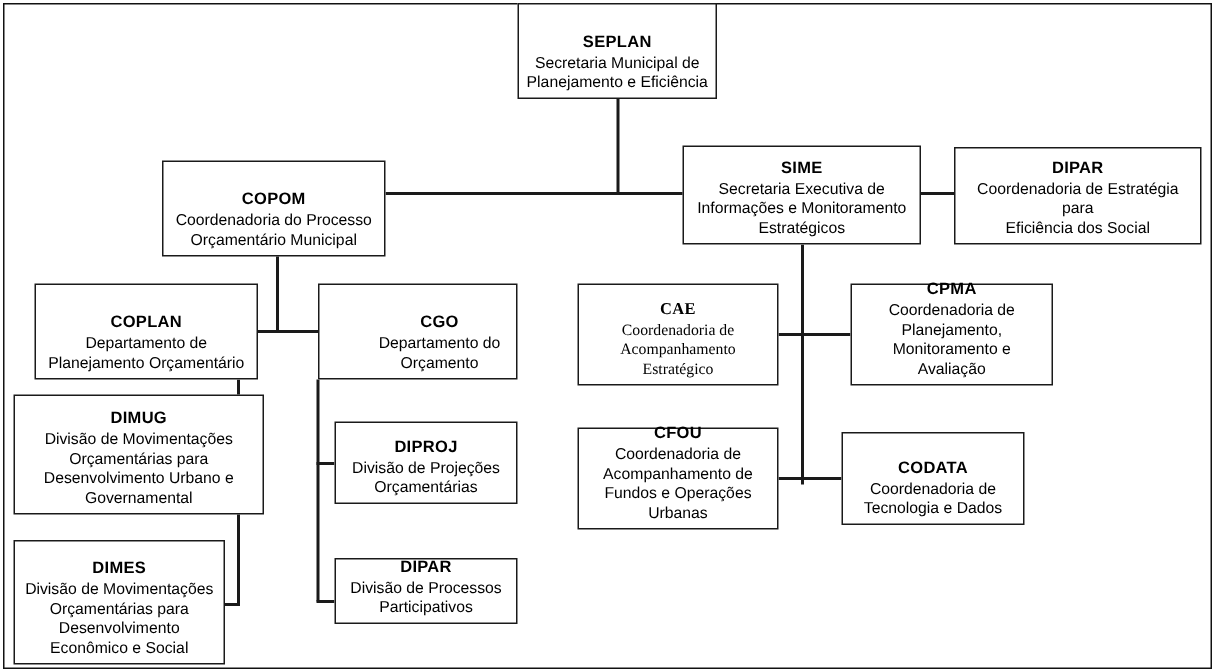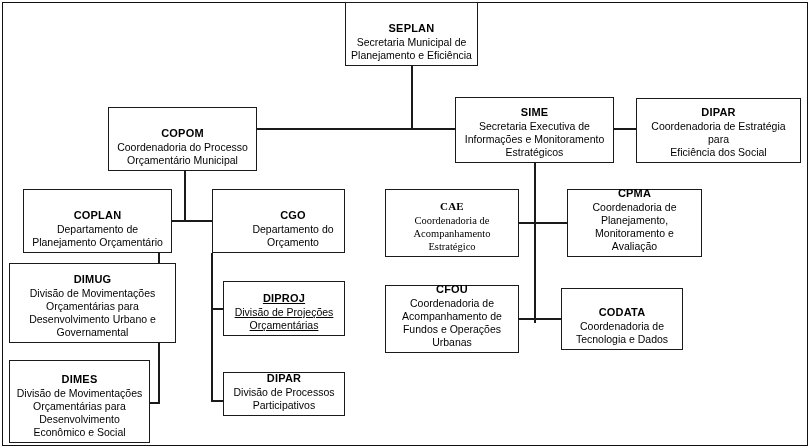--- a/index.html
+++ b/index.html
@@ -150,21 +150,21 @@
   </div>
 
   <div class="node" style="left:9px; top:360px; width:141px; height:83px;">
     <div class="acronym">DIMES</div>
     <div class="desc">Divisão de Movimentações
 Orçamentárias para
 Desenvolvimento
 Econômico e Social</div>
   </div>
 
-  <div class="node" style="left:223px; top:281px; width:122px; height:55px;text-decoration:underline;">
+  <div class="node" style="left:223px; top:281px; width:122px; height:55px;">
     <div class="acronym">DIPROJ</div>
     <div class="desc">Divisão de Projeções
 Orçamentárias</div>
   </div>
 
   <div class="node" style="left:223px; top:372px; width:122px; height:44px;">
     <div class="acronym">DIPAR</div>
     <div class="desc">Divisão de Processos
 Participativos</div>
   </div>

